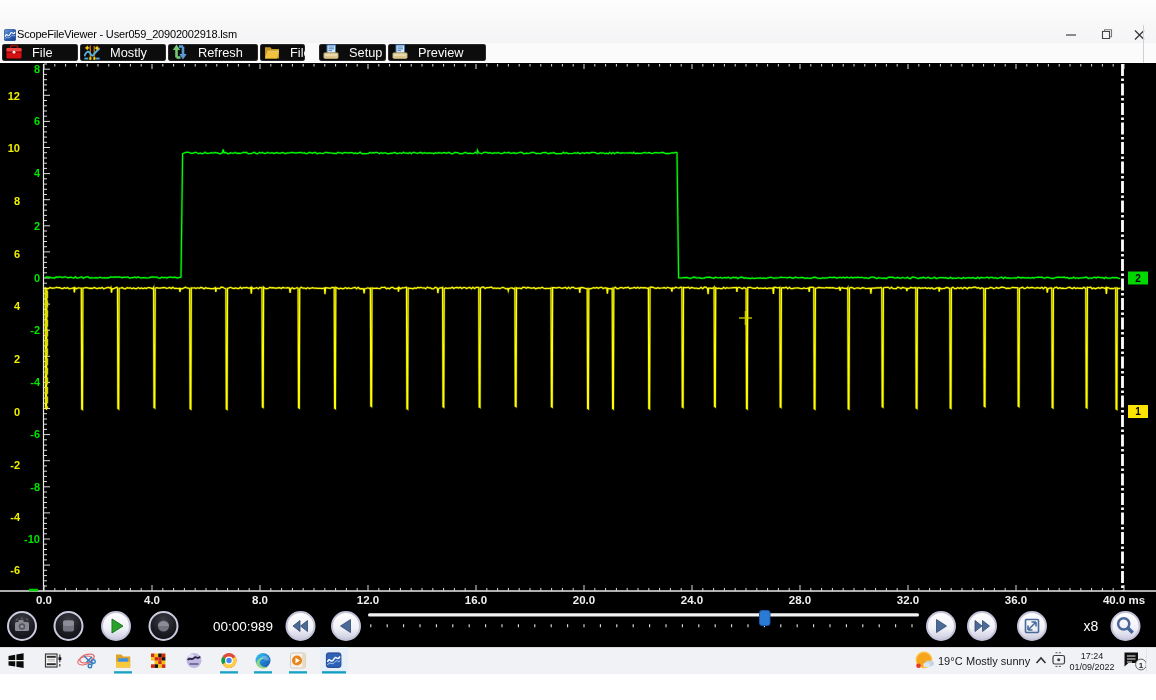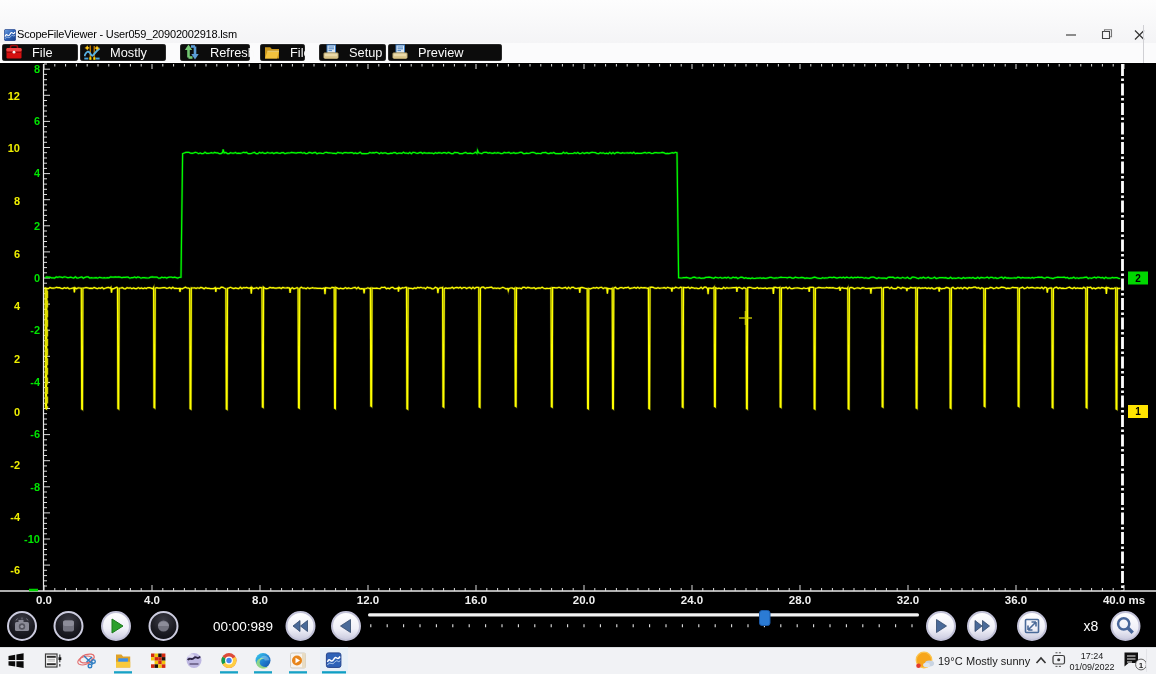--- a/index.html
+++ b/index.html
@@ -57,21 +57,21 @@
           <path d="M0.4 12.2 C2 8.2 3.8 6.6 5.4 8.4 C7 10.2 7.6 12.8 9.2 11.2 C10.8 9.6 13 5.8 15.6 4.6" fill="none" stroke="#58b0e0" stroke-width="1.9"></path>
           <path d="M3.2 1.2 L4.1 3 L5.9 3.9 L4.1 4.8 L3.2 6.6 L2.3 4.8 L0.5 3.9 L2.3 3 Z" fill="#ffc716"></path>
           <path d="M13 1.4 L13.9 3.2 L15.7 4.1 L13.9 5 L13 6.8 L12.1 5 L10.3 4.1 L12.1 3.2 Z" fill="#ffc716"></path>
           <rect x="0.3" y="13.6" width="4" height="1.9" fill="#4aa4d8"></rect>
           <rect x="11.6" y="13.6" width="4" height="1.9" fill="#4aa4d8"></rect>
           <rect x="5.3" y="13.3" width="2.1" height="2.5" fill="#ffd400"></rect>
           <rect x="9.3" y="13.3" width="2.1" height="2.5" fill="#ffd400"></rect>
         </svg>
         <span>Mostly</span>
       </div>
-<div class="tbtn" style="left:180px;width:70px">
+<div class="tbtn" style="left:168px;width:90px">
         <svg width="16" height="16" viewBox="0 0 16 16">
           <path d="M4.5 13.5 V5" stroke="#74c874" stroke-width="2.6"></path>
           <path d="M4.5 0.5 L0.8 6 h7.4 Z" fill="#74c874"></path>
           <path d="M4.5 13.5h4" stroke="#74c874" stroke-width="2.6"></path>
           <path d="M11 2.5 V11" stroke="#5b9bd5" stroke-width="2.6"></path>
           <path d="M11 15.5 L7.3 10 h7.4 Z" fill="#5b9bd5"></path>
           <path d="M11 2.5h-4" stroke="#5b9bd5" stroke-width="2.6"></path>
         </svg>
         <span>Refresh</span>
       </div>
@@ -85,21 +85,21 @@
       </div>
 <div class="tbtn" style="left:319px;width:67px">
         <svg width="16" height="16" viewBox="0 0 16 16">
           <rect x="4" y="1" width="8.5" height="8.5" fill="#dbe7f3" stroke="#3a78c0" stroke-width="1"></rect>
           <path d="M5.5 3h5.5M5.5 4.8h5.5M5.5 6.6h3.5" stroke="#3a78c0" stroke-width="0.9"></path>
           <rect x="0.8" y="8.8" width="14.4" height="5.7" rx="1" fill="#ead9a8" stroke="#8a7a4a" stroke-width="0.8"></rect>
           <rect x="2" y="12.2" width="12" height="2.3" fill="#d9c488"></rect>
         </svg>
         <span>Setup</span>
       </div>
-<div class="tbtn" style="left:388px;width:114px">
+<div class="tbtn" style="left:388px;width:98px">
         <svg width="16" height="16" viewBox="0 0 16 16">
           <rect x="4" y="1" width="8.5" height="8.5" fill="#dbe7f3" stroke="#3a78c0" stroke-width="1"></rect>
           <path d="M5.5 3h5.5M5.5 4.8h5.5M5.5 6.6h3.5" stroke="#3a78c0" stroke-width="0.9"></path>
           <rect x="0.8" y="8.8" width="14.4" height="5.7" rx="1" fill="#ead9a8" stroke="#8a7a4a" stroke-width="0.8"></rect>
           <rect x="2" y="12.2" width="12" height="2.3" fill="#d9c488"></rect>
         </svg>
         <span>Preview</span>
       </div>
 </div>
   <svg id="scope" width="1156" height="585" viewBox="0 62 1156 585" xmlns="http://www.w3.org/2000/svg">

